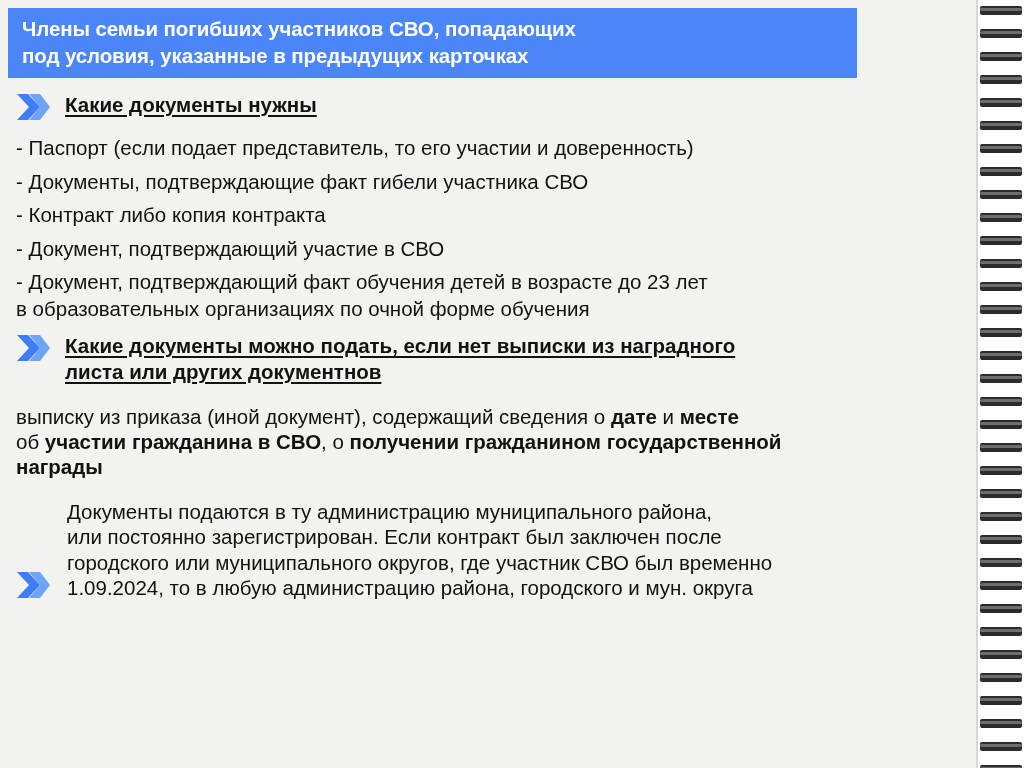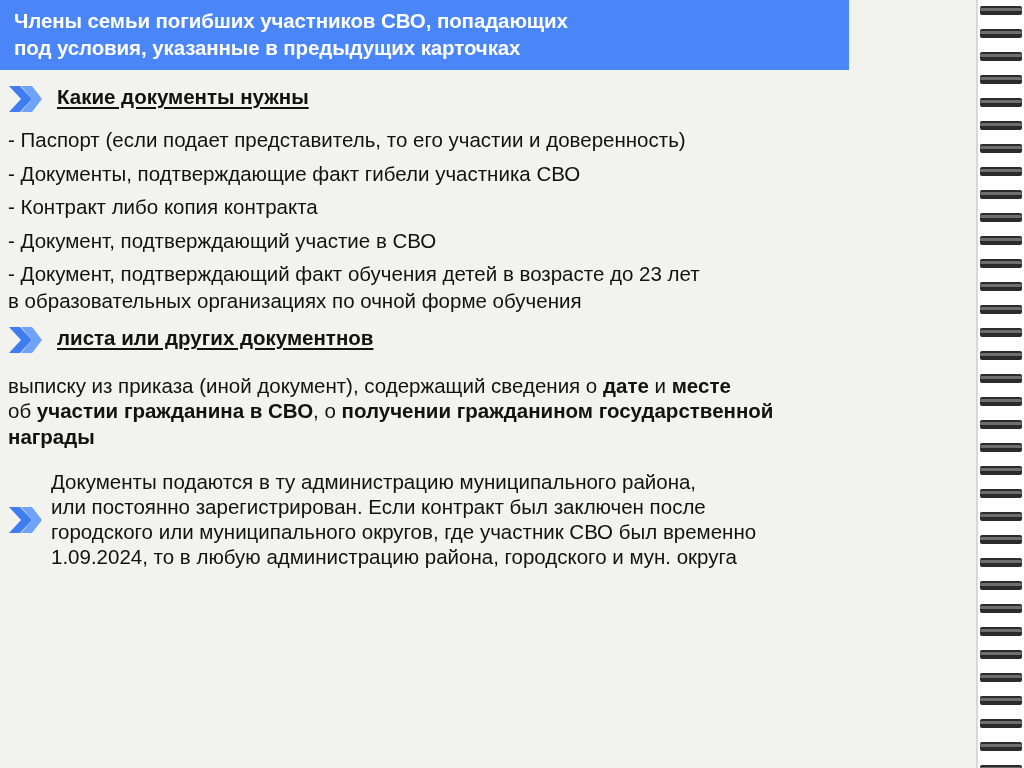--- a/index.html
+++ b/index.html
@@ -46,21 +46,21 @@
   }
 
   
   .page {
     position: absolute;
     left: 0;
     top: 0;
     width: 828px;
     height: 768px;
     box-sizing: border-box;
-    padding: 0;
+    padding: 8px;
   }
 
   .title-banner {
     background: #4a86f7;
     color: #ffffff;
     font-weight: bold;
     font-size: 20.5px;
     line-height: 1.32;
     padding: 7px 10px 9px 14px;
     width: 849px;
@@ -114,22 +114,22 @@
   .para {
     font-size: 20.5px;
     line-height: 1.23;
     margin-top: 18px;
   }
   .para .line { display: block; white-space: nowrap; }
   .para b { font-weight: bold; }
 
   .note-row {
     display: flex;
-    align-items: center;
-    gap: 9px;
+    align-items: flex-end;
+    gap: 17px;
     margin-top: 20px;
   }
   .note-text {
     font-size: 20.5px;
     line-height: 1.23;
   }
   .note-text .line { display: block; white-space: nowrap; }
 </style>
 </head>
 <body>
@@ -175,20 +175,21 @@
     </div>
 
     <div class="head-row">
       <span class="chev">
         <svg width="34" height="30" viewBox="0 0 34 30" xmlns="http://www.w3.org/2000/svg">
           <polygon points="1,2 12,2 24,15 12,28 1,28 13,15" fill="#3f7ef2"></polygon>
           <polygon points="13,2 24,2 34,15 24,28 13,28 24,15" fill="#6fa3f7"></polygon>
         </svg>
       </span>
       <span class="head-text">
+        <span class="line">Какие документы можно подать, если нет выписки из наградного</span>
         <span class="line">листа или других документнов</span>
       </span>
     </div>
 
     <div class="para">
       <span class="line">
         <span>выписку из приказа (иной документ), содержащий сведения о </span><b>дате</b><span> и </span><b>месте</b>
       </span>
       <span class="line">
         <span>об </span><b>участии гражданина в СВО</b><span>, о </span><b>получении гражданином государственной</b>

